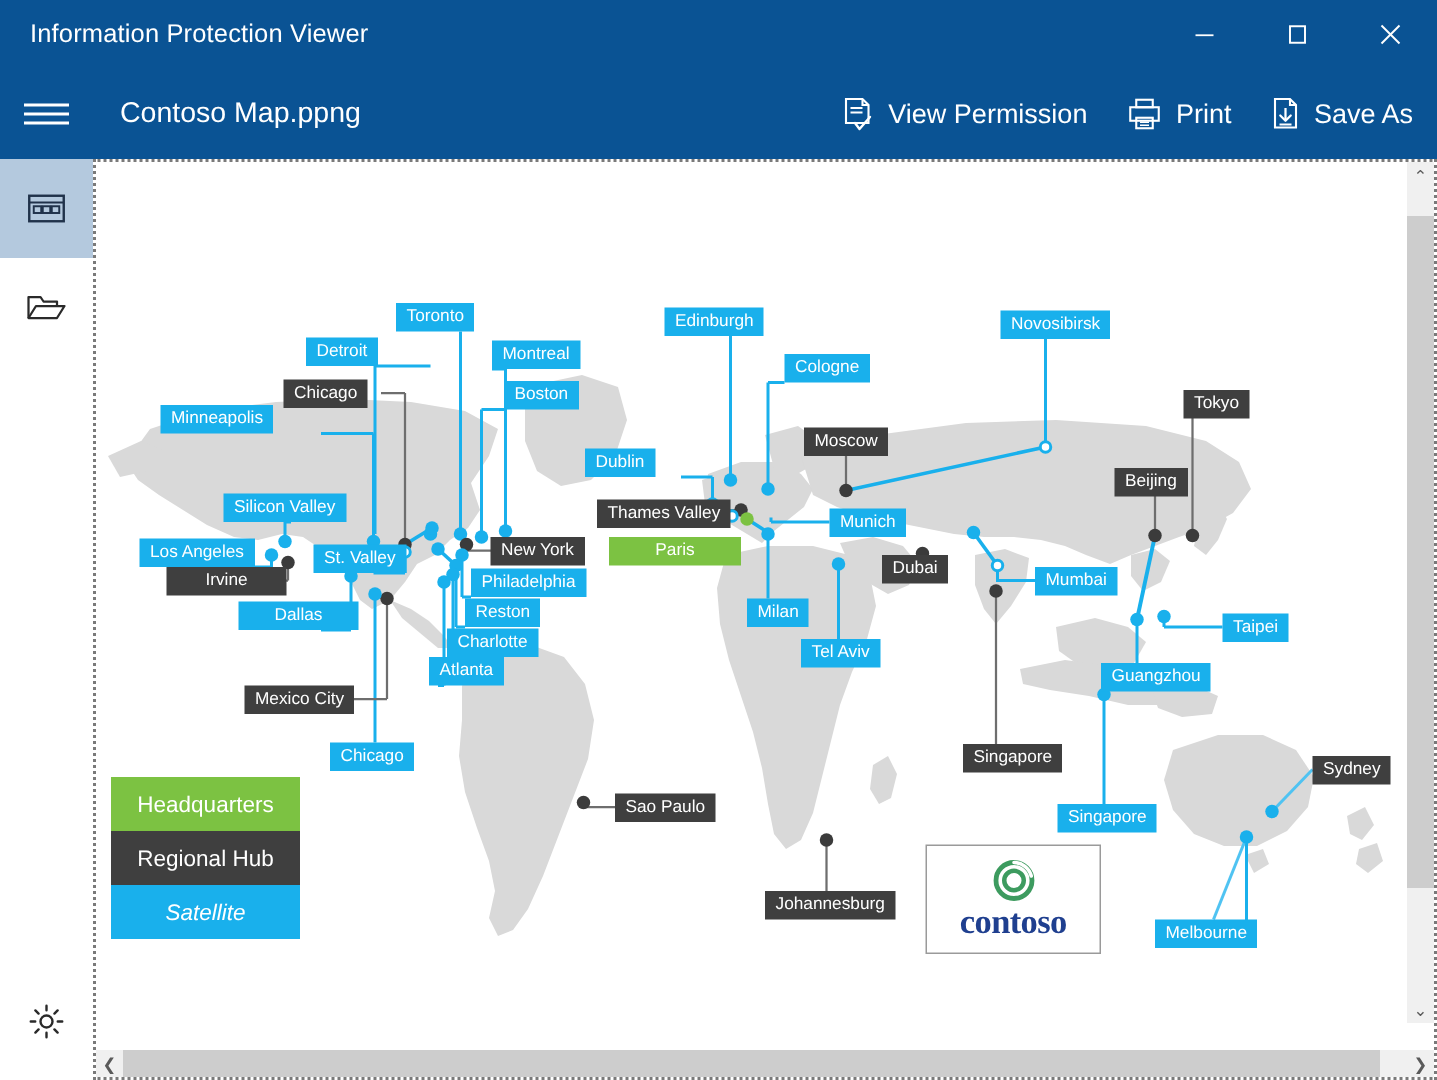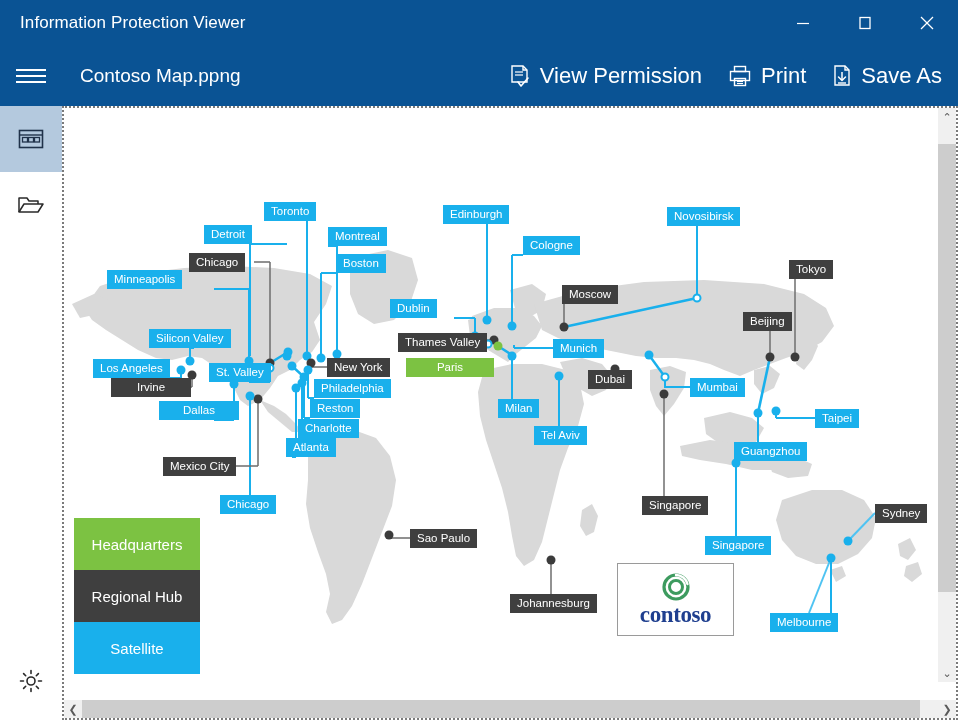--- a/index.html
+++ b/index.html
@@ -50,21 +50,21 @@
   .hamburger .bars { display: block; }
   .doc-title {
     color: #fff; font-size: 19px; margin-left: 18px; font-weight: 400;
   }
   .tb-actions {
     position: absolute; right: 16px; top: 0; height: 60px;
     display: flex; align-items: center; gap: 26px;
   }
   .tb-item {
     display: flex; align-items: center; gap: 9px;
-    color: #fff; font-size: 22px; cursor: default; white-space: nowrap;
+    color: #fff; font-size: 18px; cursor: default; white-space: nowrap;
   }
   .tb-item svg { display: block; flex: 0 0 auto; }
 
   
   .sidebar {
     position: absolute; left: 0; top: 106px;
     width: 62px; height: 614px;
     background: #ffffff;
   }
   .side-btn {
@@ -145,26 +145,26 @@
     white-space: nowrap;
     padding: 0 7px;
     font-family: "Liberation Sans", sans-serif;
   }
   .lbl.sat { background: #19b0ec; }
   .lbl.hub { background: #3f3f3f; }
   .lbl.hq  { background: #7cc242; }
 
   .legend { position: absolute; left: 10px; top: 410px; width: 126px; }
   .legend-row {
-    height: 52px; display: flex; align-items: center; justify-content: center;
+    height: 36px; display: flex; align-items: center; justify-content: center;
     color: #ffffff; font-size: 15px; text-align: right;
   }
   .legend-row.hq  { background: #7cc242; }
   .legend-row.hub { background: #3f3f3f; }
-  .legend-row.sat { background: #19b0ec; }
+  .legend-row.sat { background: #19b0ec; font-style: italic; }
 
   .logo-box {
     position: absolute; left: 553px; top: 455px;
     width: 117px; height: 73px;
     background: #ffffff; border: 1px solid #9a9a9a;
     display: flex; flex-direction: column; align-items: center;
     justify-content: center; gap: 1px;
   }
   .logo-word {
     font-family: "Liberation Serif", serif;
@@ -450,21 +450,21 @@
       <div class="lbl sat" style="left:200px; top:94px;">Toronto</div>
       <div class="lbl sat" style="left:140px; top:117px;">Detroit</div>
       <div class="lbl sat" style="left:264px; top:119px;">Montreal</div>
       <div class="lbl hub" style="left:125px; top:145px;">Chicago</div>
       <div class="lbl sat" style="left:272px; top:146px;">Boston</div>
       <div class="lbl sat" style="left:43px;  top:162px;">Minneapolis</div>
       <div class="lbl hub" style="left:725px; top:152px;">Tokyo</div>
       <div class="lbl sat" style="left:379px; top:97px;">Edinburgh</div>
       <div class="lbl sat" style="left:603px; top:99px;">Novosibirsk</div>
       <div class="lbl sat" style="left:459px; top:128px;">Cologne</div>
-      <div class="lbl hub" style="left:472px; top:177px;margin-left:26px;">Moscow</div>
+      <div class="lbl hub" style="left:472px; top:177px;">Moscow</div>
       <div class="lbl sat" style="left:326px; top:191px;">Dublin</div>
       <div class="lbl hub" style="left:334px; top:225px;">Thames Valley</div>
       <div class="lbl hub" style="left:679px; top:204px;">Beijing</div>
       <div class="lbl sat" style="left:489px; top:231px;">Munich</div>
       <div class="lbl sat" style="left:85px;  top:221px;">Silicon Valley</div>
       <div class="lbl hub" style="left:263px; top:250px;">New York</div>
       <div class="lbl hq" style="left:342px; top:250px; width:88px;">Paris</div>
       <div class="lbl sat" style="left:29px;  top:251px;">Los Angeles</div>
       <div class="lbl sat" style="left:145px; top:255px;">St. Valley</div>
       <div class="lbl hub" style="left:524px; top:262px;">Dubai</div>

